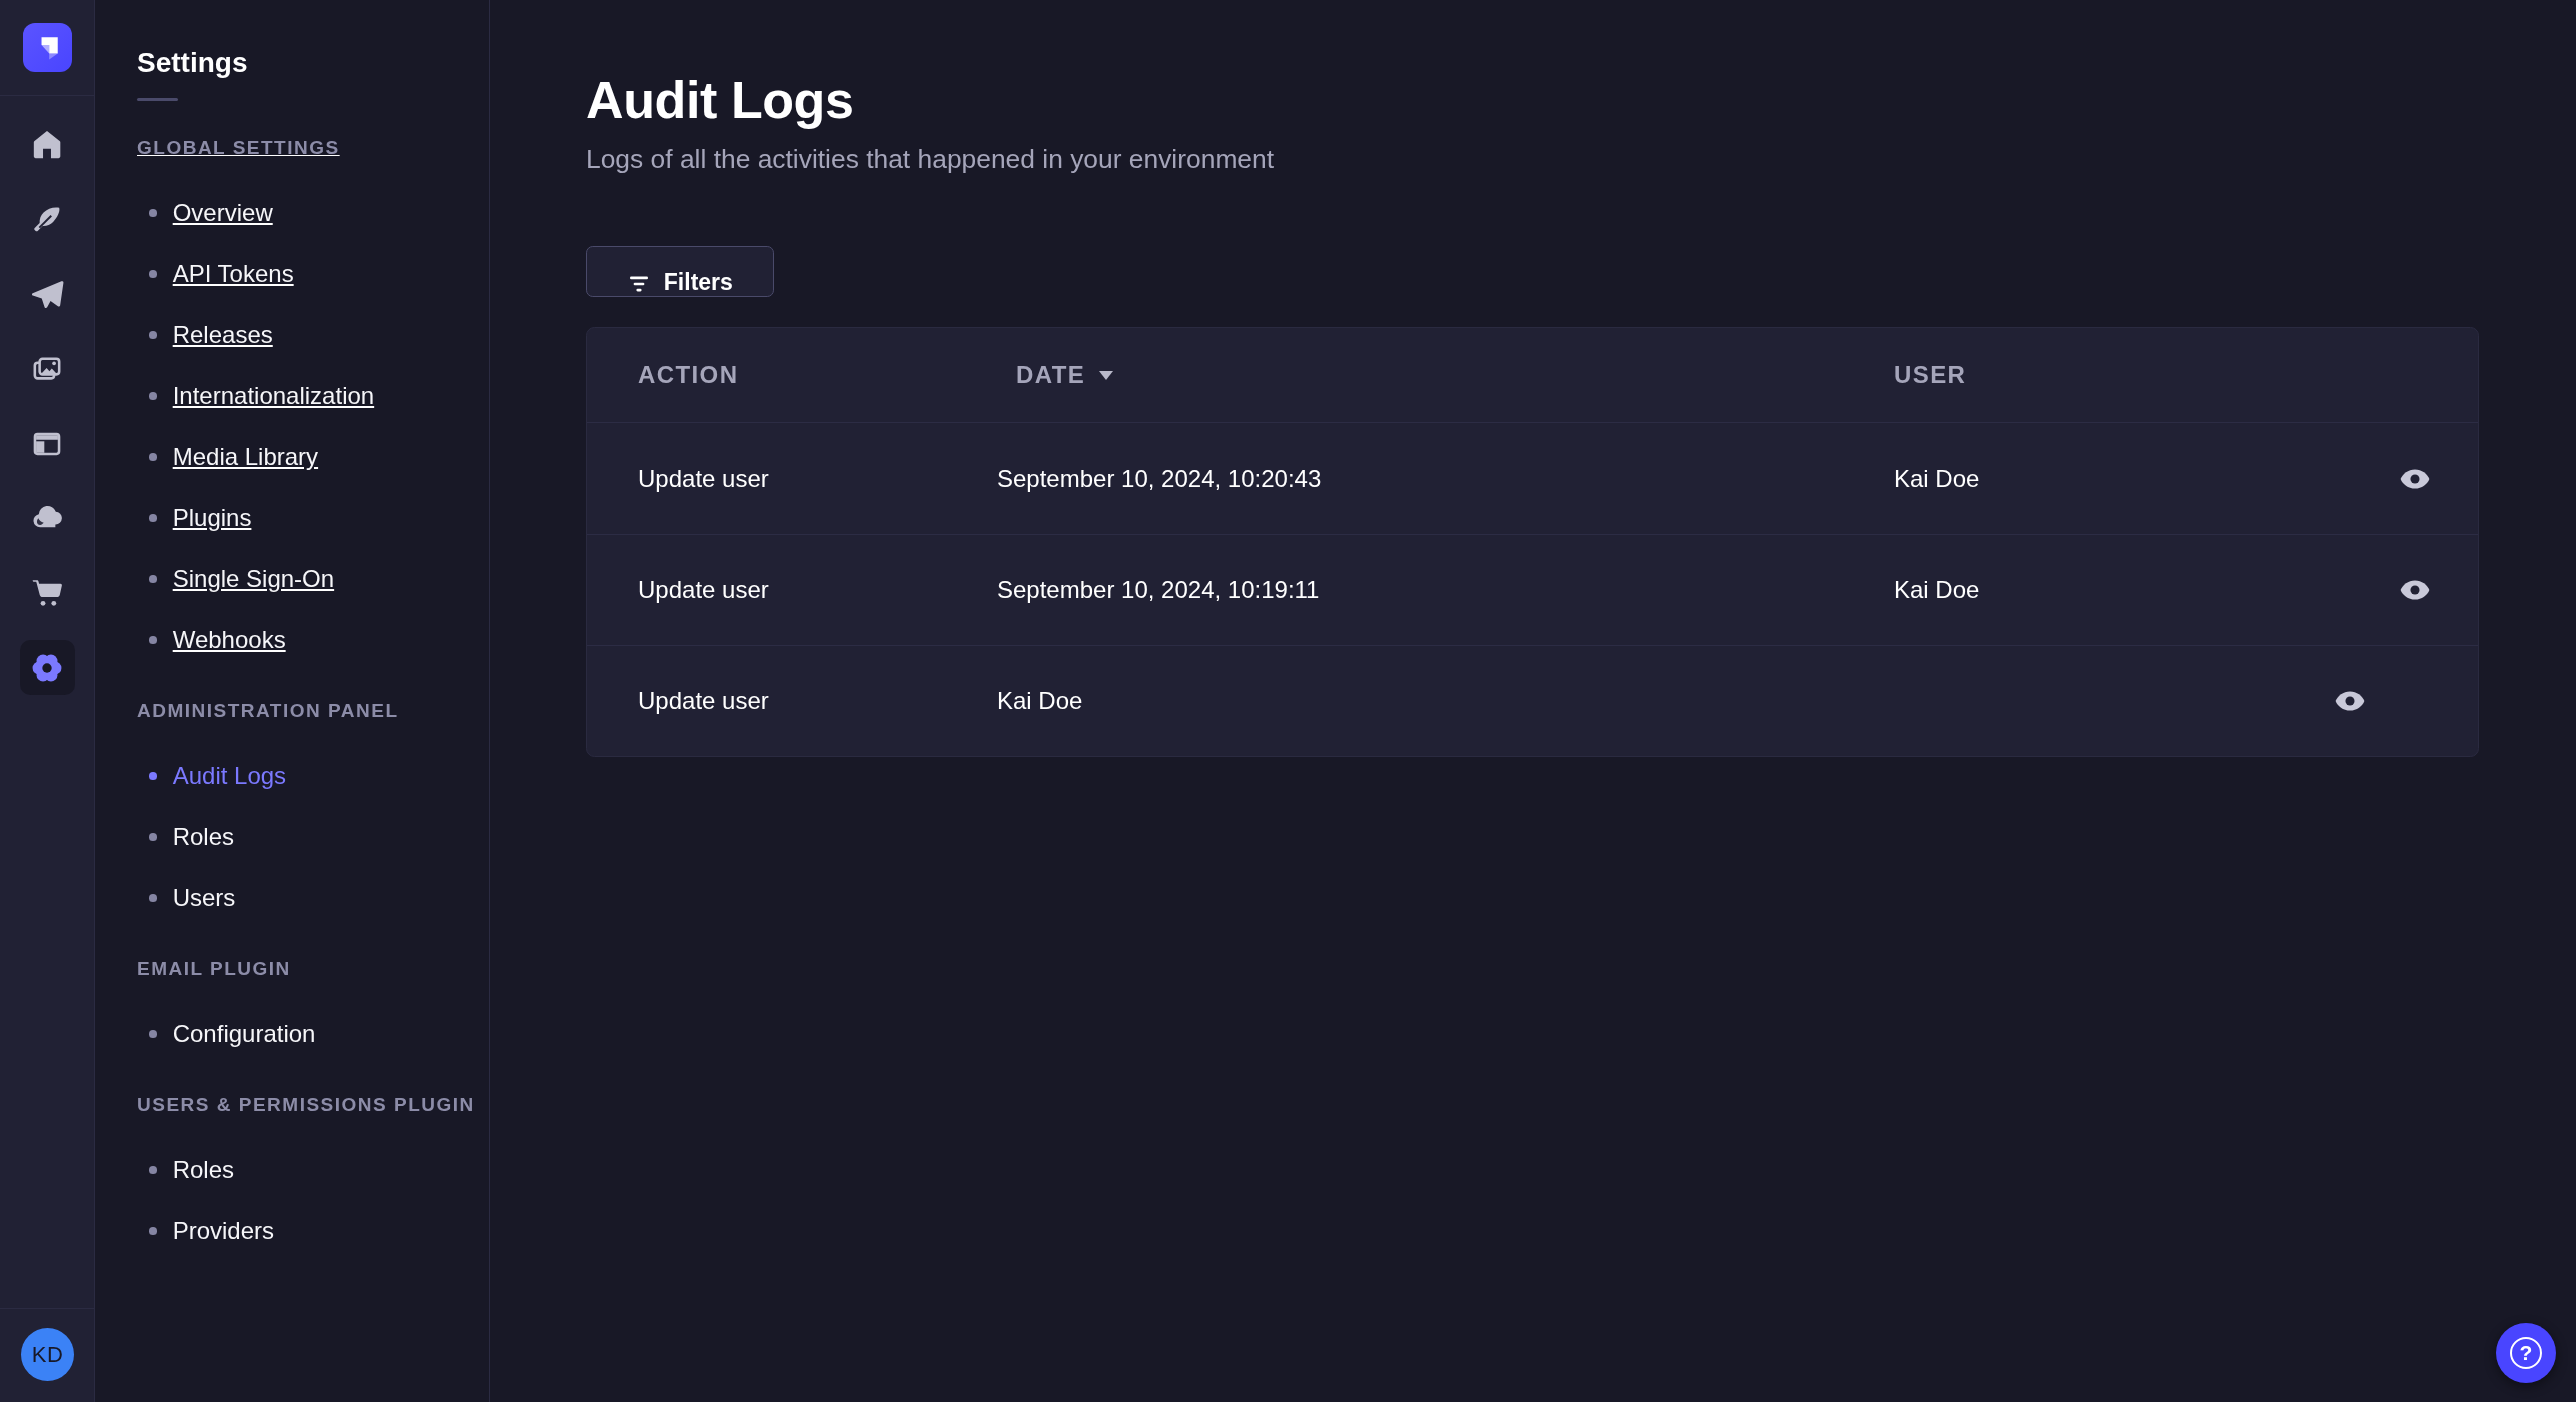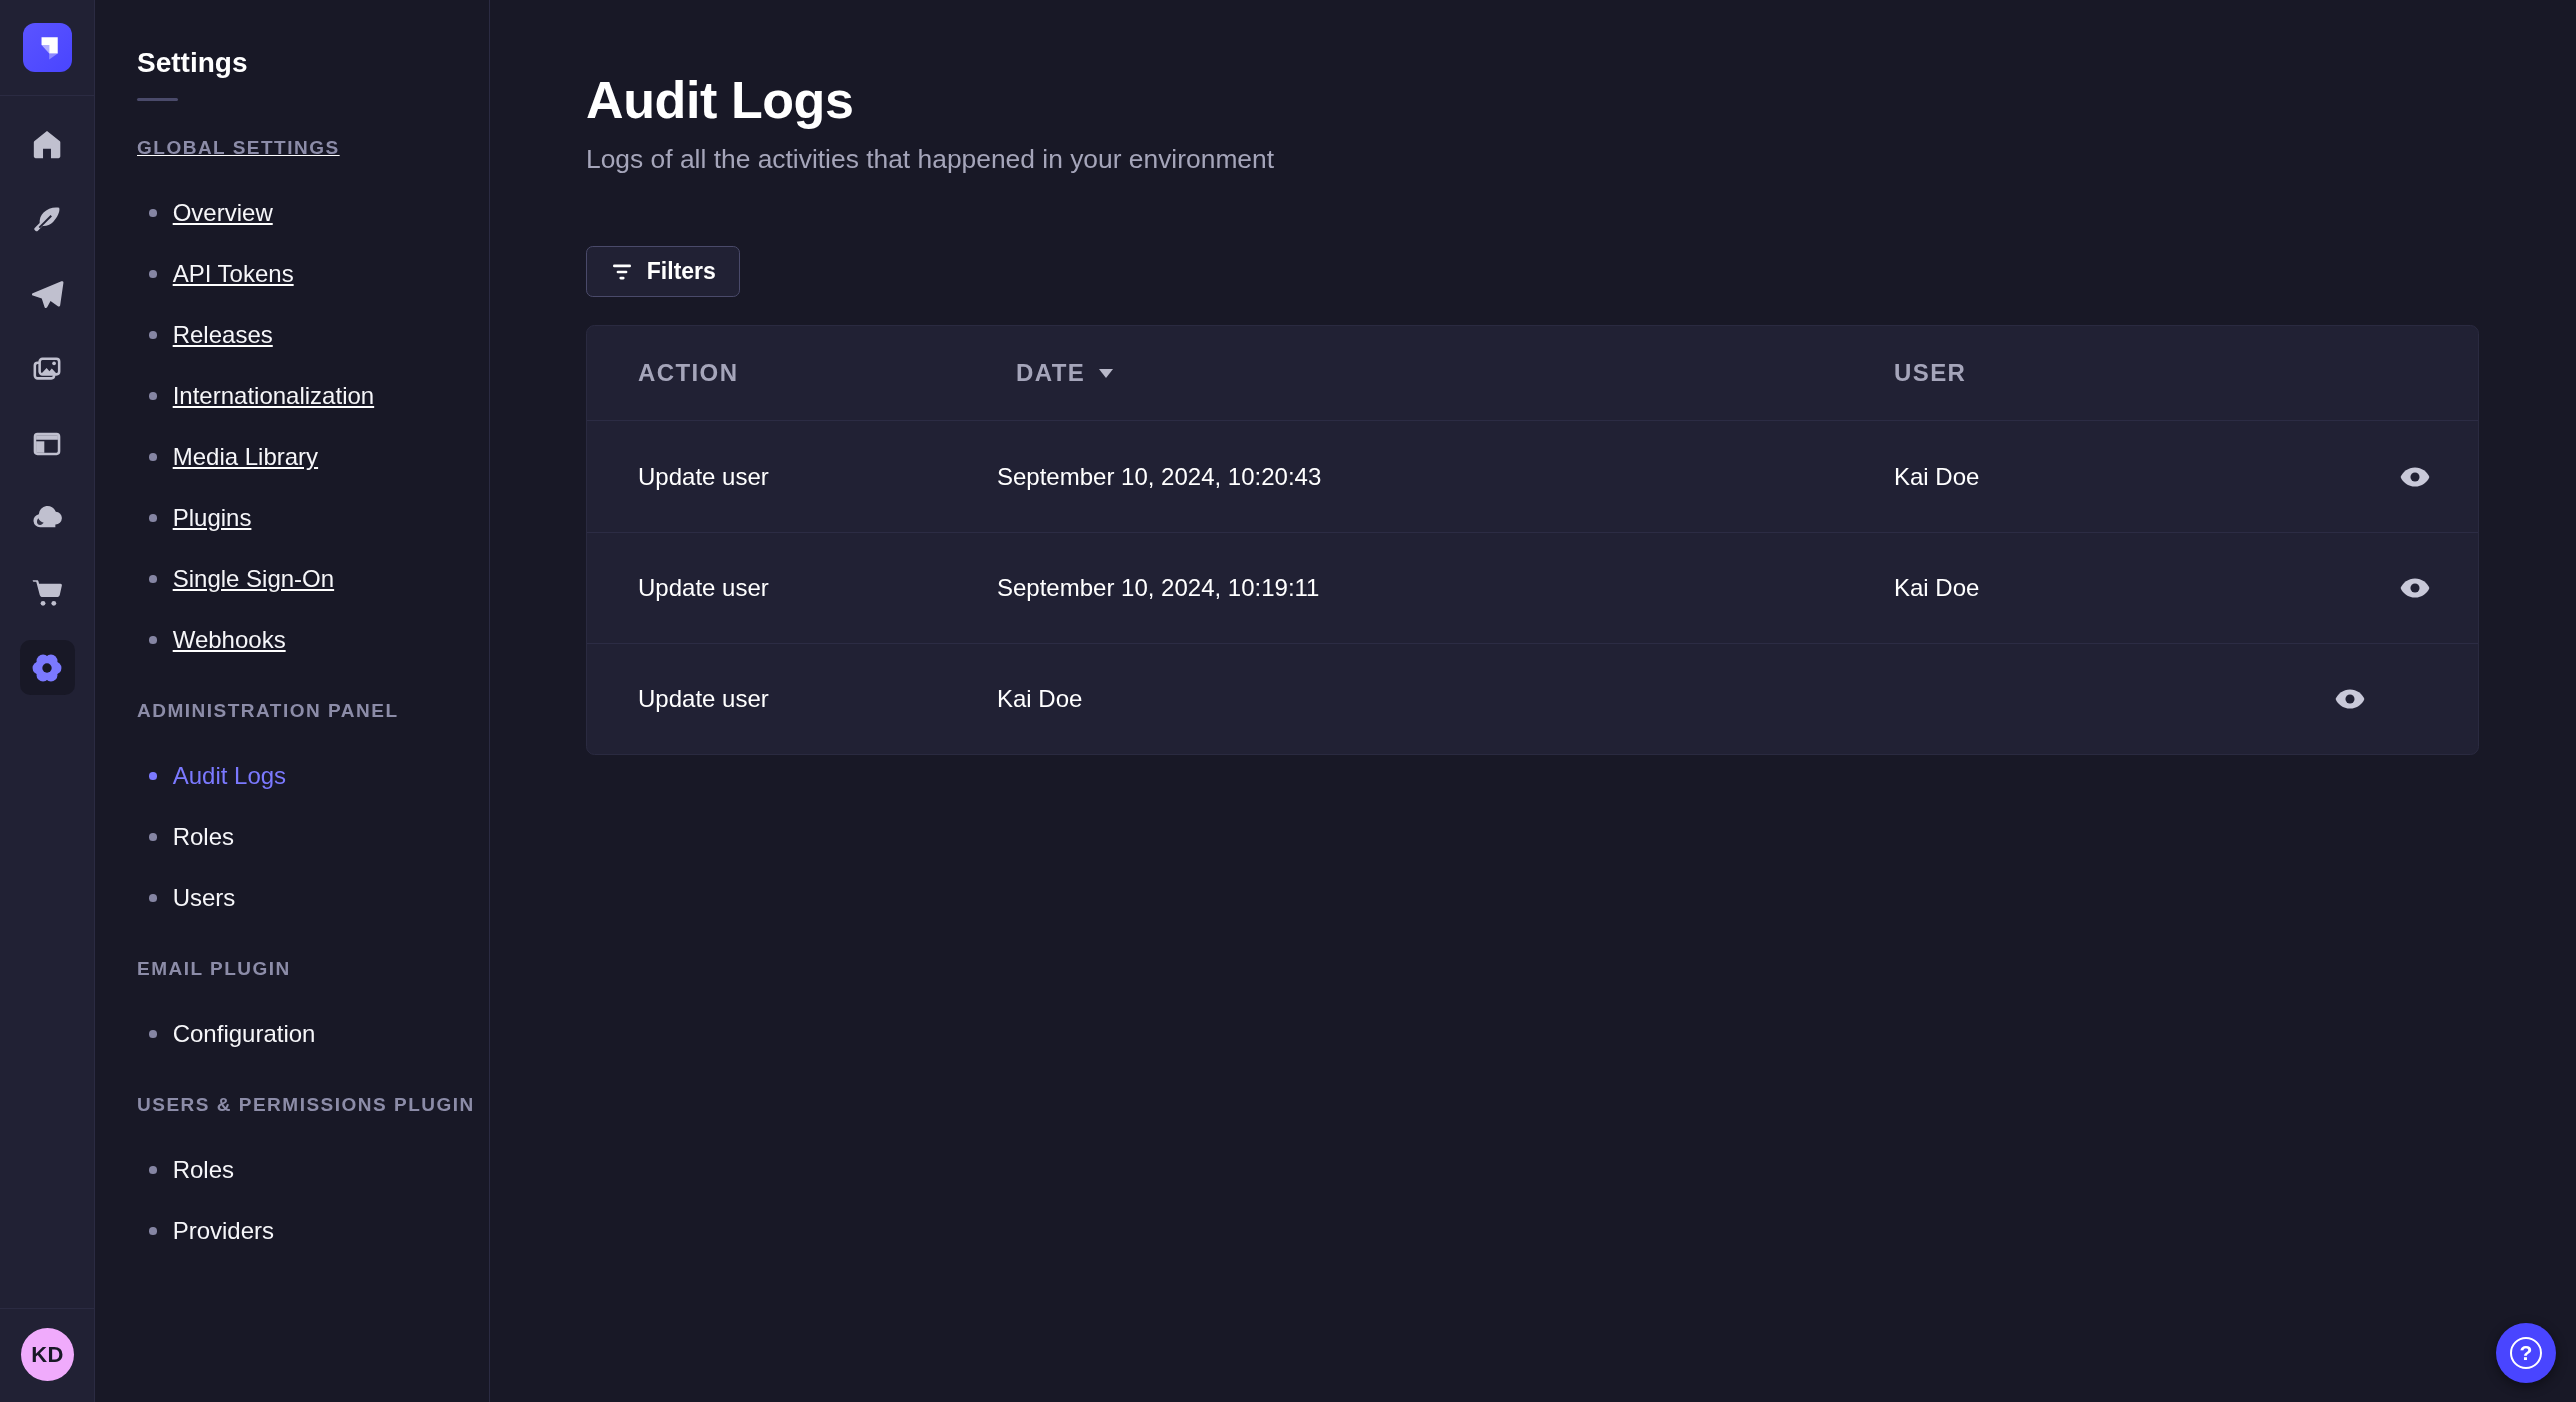--- a/index.html
+++ b/index.html
@@ -33,22 +33,22 @@
     width: 55px; height: 55px; margin-bottom: 19.6px;
     display: flex; align-items: center; justify-content: center;
     border-radius: 10.2px; cursor: pointer;
   }
   .rail-btn svg { width: 34px; height: 34px; }
   .rail-btn.active { background: #181826; }
   .rail-bottom { position: absolute; bottom: 0; left: 0; width: 95px; display: flex; flex-direction: column; align-items: center; }
   .rail-bottom .rail-divider { margin-top: 0; }
   .avatar {
     width: 53px; height: 53px; margin: 19px 0 21px;
-    border-radius: 50%; background: #f0abfc; color: #181826;
-    font-size: 22px; font-weight: 700; letter-spacing: 0.4px;
+    border-radius: 50%; background: #3b82f6; color: #181826;
+    font-size: 22px; font-weight: 400; letter-spacing: 0.4px;
     display: flex; align-items: center; justify-content: center;
     cursor: pointer;
   }
 
   
   .subnav {
     width: 395px; flex: 0 0 395px; height: 1402px;
     background: #181826;
     border-right: 0.9px solid #2b2b42;
     padding: 44px 0 0 42px;
@@ -74,22 +74,22 @@
   .nav-item.active { color: #7b79ff; }
   .nav-item.active .bullet { background: #7b79ff; }
 
   
   .main { flex: 1 1 auto; height: 1402px; padding: 72px 0 0 96px; position: relative; }
   .page-title { font-size: 52px; font-weight: 700; line-height: 56px; letter-spacing: -0.4px; }
   .page-subtitle { font-size: 26.4px; line-height: 32px; color: #a5a5ba; margin-top: 15.3px; }
 
   .filters-btn {
     margin-top: 71px;
-    height: 51px; padding: 0 23px;
-    display: inline-flex; align-items: center; gap: 12.8px;
+    height: 51px; padding: 0 40px;
+    display: inline-flex; align-items: flex-end; gap: 12.8px;
     background: #212134; border: 0.9px solid #4a4a6a; border-radius: 6.8px;
     color: #ffffff; font-size: 23px; font-weight: 600;
     font-family: inherit; cursor: pointer;
   }
   .filters-btn svg { width: 24px; height: 24px; }
 
   .card {
     margin-top: 28px;
     width: 1893px; height: 430px;
     background: #212134;

